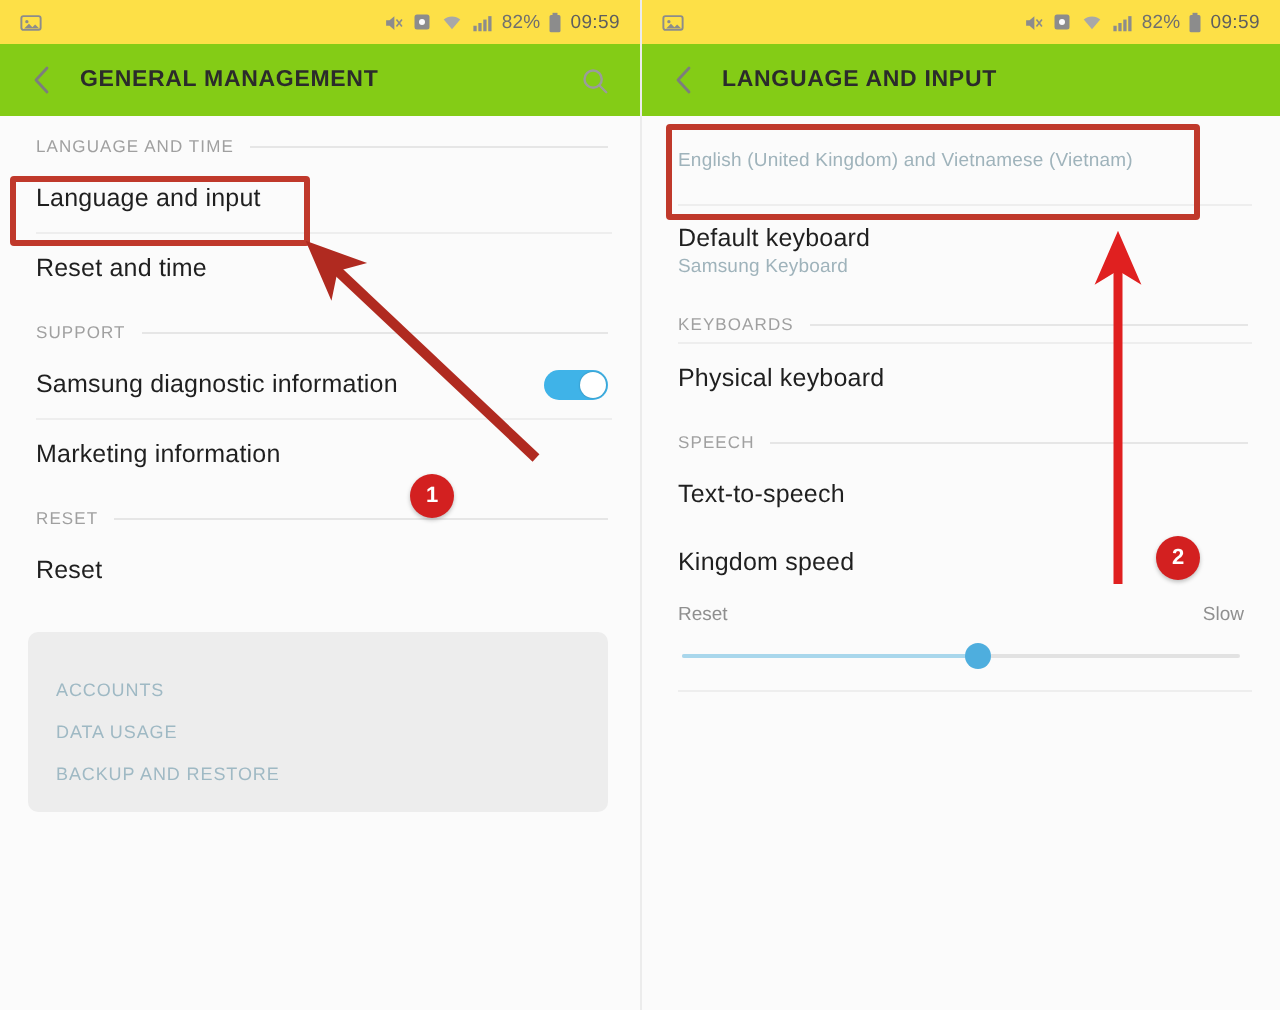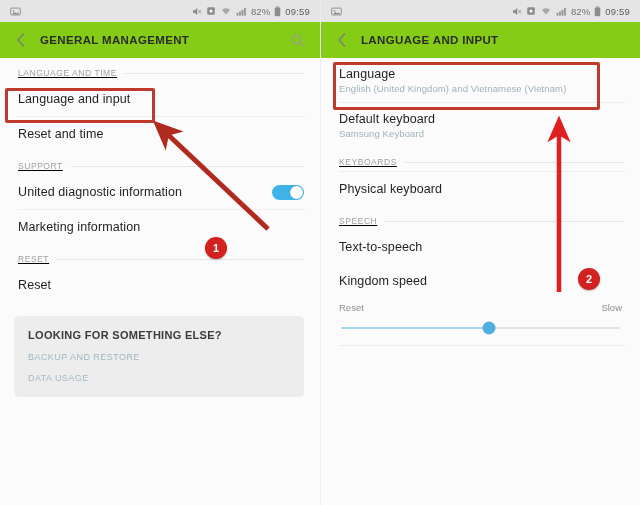--- a/index.html
+++ b/index.html
@@ -10,21 +10,21 @@
     overflow: hidden;
   }
   .screens { position: relative; width: 640px; height: 505px; display: flex; }
   .panel { position: relative; width: 320px; height: 505px; background: #fafafa; overflow: hidden; }
   .panel.left { background: #fbfbfb; }
   .panel.right { background: #fbfbfb; border-left: 1px solid #ececec; }
 
   
   .statusbar {
     height: 22px; display: flex; align-items: center;
-    padding: 0 10px 0 10px; background: #e5e5e5;
+    padding: 0 10px 0 10px; background: #fde047;
   }
   .sb-left { display: flex; align-items: center; gap: 4px; }
   .sb-right { margin-left: auto; display: flex; align-items: center; gap: 4px; }
   .sb-icon { display: inline-flex; align-items: center; color: #8c8c8c; }
   .sb-text { font-size: 9.5px; color: #6f6f6f; letter-spacing: .1px; }
   .sb-time { font-size: 9.5px; color: #5e5e5e; letter-spacing: .2px; }
 
   
   .appbar {
     height: 36px; display: flex; align-items: center;
@@ -36,21 +36,20 @@
     letter-spacing: .35px; margin-left: 8px; white-space: nowrap;
   }
   .appbar-spacer { flex: 1; }
   .search-btn { width: 22px; height: 22px; display: flex; align-items: center; justify-content: center; color: #9b9b9b; }
 
   
   .content { padding: 0; }
   .section-head {
     display: flex; align-items: center; gap: 8px;
     padding: 10px 16px 4px 18px;
-    text-decoration: underline;
   }
   .section-head .label {
     font-size: 8.5px; color: #a0a0a0; letter-spacing: .55px; font-weight: normal; white-space: nowrap;
   }
   .section-head .rule { flex: 1; height: 1px; background: #e6e6e6; }
 
   .row {
     position: relative; display: flex; align-items: center;
     min-height: 34px; padding: 6px 16px 6px 18px;
   }
@@ -193,21 +192,21 @@
           <span class="title">Reset and time</span>
         </div>
       </div>
 
       <div class="section-head">
         <span class="label">SUPPORT</span>
         <span class="rule"></span>
       </div>
       <div class="row">
         <div class="texts">
-          <span class="title">United diagnostic information</span>
+          <span class="title">Samsung diagnostic information</span>
         </div>
         <div class="toggle">
           <div class="knob"></div>
         </div>
       </div>
       <div class="divider"></div>
       <div class="row">
         <div class="texts">
           <span class="title">Marketing information</span>
         </div>
@@ -217,23 +216,23 @@
         <span class="label">RESET</span>
         <span class="rule"></span>
       </div>
       <div class="row">
         <div class="texts">
           <span class="title">Reset</span>
         </div>
       </div>
 
       <div class="card">
-        <div class="card-title">LOOKING FOR SOMETHING ELSE?</div>
+        <div class="card-link">ACCOUNTS</div>
+        <div class="card-link">DATA USAGE</div>
         <div class="card-link">BACKUP AND RESTORE</div>
-        <div class="card-link">DATA USAGE</div>
       </div>
     </div>
   </div>
 
   <div class="panel right">
 
     <div class="statusbar">
       <div class="sb-left">
         <span class="sb-icon">
           <svg width="11" height="11" viewBox="0 0 16 16">
@@ -286,21 +285,20 @@
             <path d="M8.5 2L3 8l5.5 6" fill="none" stroke="#7d7d7d" stroke-width="1.4" stroke-linecap="round" stroke-linejoin="round"></path>
           </svg>
       </div>
       <div class="appbar-title">LANGUAGE AND INPUT</div>
     </div>
 
     <div class="content">
 
       <div class="row tall">
         <div class="texts">
-          <span class="title">Language</span>
           <span class="subtitle">English (United Kingdom) and Vietnamese (Vietnam)</span>
         </div>
       </div>
       <div class="divider"></div>
       <div class="row tall">
         <div class="texts">
           <span class="title">Default keyboard</span>
           <span class="subtitle">Samsung Keyboard</span>
         </div>
       </div>

